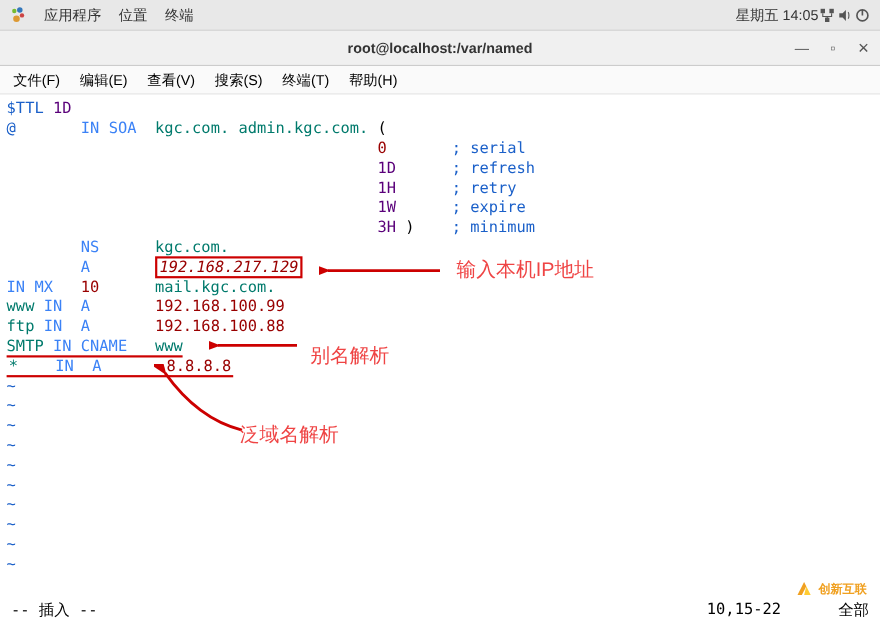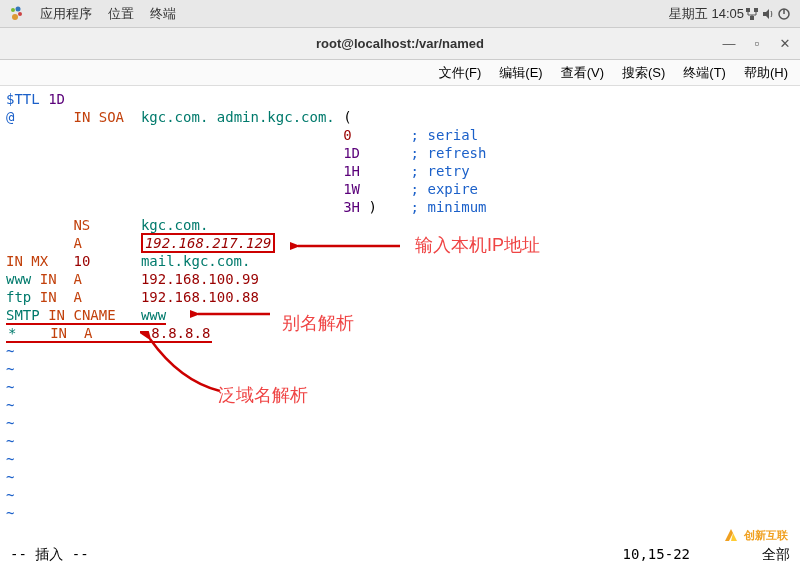--- a/index.html
+++ b/index.html
@@ -6,35 +6,35 @@
 body { width: 800px; height: 568px; background: #fff; font-family: sans-serif; overflow: hidden; }
 .taskbar { height: 28px; background: #e8e8e8; border-bottom: 1px solid #ccc; display: flex; align-items: center; padding: 0 8px; font-size: 13px; color: #333; }
 .taskbar .left { display: flex; gap: 16px; align-items: center; }
 .taskbar .right { margin-left: auto; display: flex; align-items: center; }
 .logo-icon { width: 16px; height: 16px; display: inline-flex; align-items: center; justify-content: center; }
 .tray-icon { width: 16px; height: 16px; display: inline-flex; align-items: center; justify-content: center; color: #555; }
 .titlebar { height: 32px; background: #f0f0f0; border-bottom: 1px solid #ccc; display: flex; align-items: center; padding: 0 8px; }
 .title-center { margin: 12px auto; font-weight: bold; font-size: 13px; color: #333; }
 .winctrls { position: absolute; right: 8px; display: flex; gap: 14px; }
 .winbtn { width: 14px; height: 14px; display: inline-flex; align-items: center; justify-content: center; cursor: pointer; font-size: 13px; color: #555; }
-.menubar { height: 26px; background: #fafafa; border-bottom: 1px solid #ddd; display: flex; align-items: center; padding: 0 6px; font-size: 13px; gap: 6px; justify-content: flex-end; }
+.menubar { height: 26px; background: #fafafa; border-bottom: 1px solid #ddd; display: flex; align-items: center; padding: 0 6px; font-size: 13px; gap: 6px; }
 .menuitem { padding: 2px 6px; cursor: pointer; }
 .terminal { background: #fff; padding: 4px 6px; font-family: "DejaVu Sans Mono", monospace; font-size: 14px; line-height: 18px; position: relative; }
 pre { font-family: inherit; }
 .c-blue { color: #1b60c9; }
-.c-brown { color: #c2410c; }
+.c-brown { color: #3b82f6; }
 .c-teal { color: #007a6c; }
 .c-purple { color: #5a007a; }
 .c-dred { color: #900; }
 .tilde { color: #1b60c9; }
 .hl1 { border: 2px solid #c00; padding: 0 2px; font-style: italic; }
 .hl2 { border-bottom: 2px solid #c00; }
 .hl3 { border-bottom: 2px solid #c00; padding: 0 2px; }
 .ann-text { position: absolute; color: #ef4444; font-size: 18px; font-family: sans-serif; }
-.statusbar { position: absolute; bottom: 0; left: 0; right: 0; height: 22px; background: #fff; font-family: monospace; font-size: 14px; display: flex; padding: 0 10px; gap: 20px; }
+.statusbar { position: absolute; bottom: 0; left: 0; right: 0; height: 22px; background: #fff; font-family: monospace; font-size: 14px; display: flex; padding: 0 10px; }
 .statusbar .s-left { flex: 1; }
 .statusbar .s-mid { width: 120px; text-align: right; }
 .statusbar .s-right { width: 80px; text-align: right; }
 .watermark { position: absolute; right: 12px; bottom: 24px; font-size: 11px; color: #f0a020; font-weight: bold; display: flex; align-items: center; gap: 4px; }
 svg.arrow { position: absolute; pointer-events: none; }
 </style>
 </head>
 <body>
 
 <div class="taskbar">

